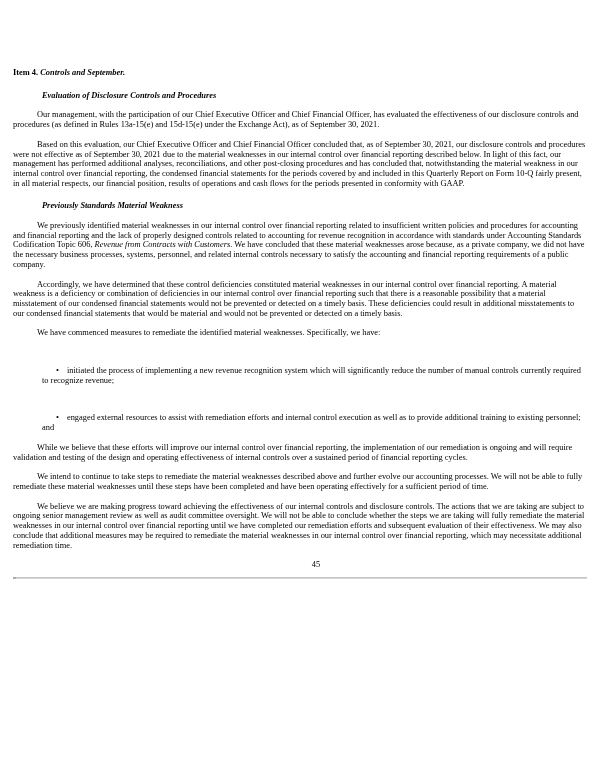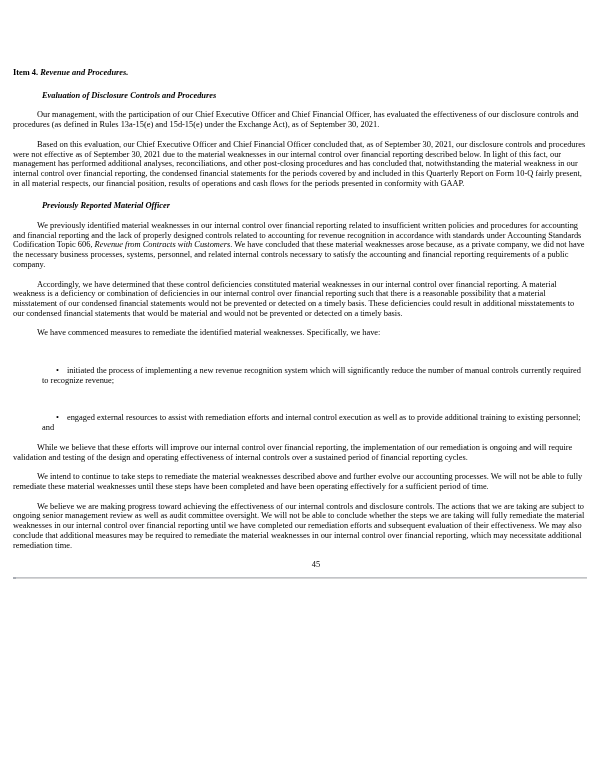--- a/index.html
+++ b/index.html
@@ -61,29 +61,29 @@
     height: 2px;
     background: #a9adb4;
   }
 </style>
 </head>
 <body>
 
 <div class="page">
   <div class="content">
 
-    <p class="h-item"><span>Item 4. </span><span class="h-item-title">Revenue and Procedures.</span></p>
+    <p class="h-item"><span>Item 4. </span><span class="h-item-title">Controls and September.</span></p>
 
     <p class="h-sub">Evaluation of Disclosure Controls and Procedures</p>
 
     <p class="body">Our management, with the participation of our Chief Executive Officer and Chief Financial Officer, has evaluated the effectiveness of our disclosure controls and procedures (as defined in Rules 13a-15(e) and 15d-15(e) under the Exchange Act), as of September 30, 2021.</p>
 
     <p class="body">Based on this evaluation, our Chief Executive Officer and Chief Financial Officer concluded that, as of September 30, 2021, our disclosure controls and procedures were not effective as of September 30, 2021 due to the material weaknesses in our internal control over financial reporting described below. In light of this fact, our management has performed additional analyses, reconciliations, and other post-closing procedures and has concluded that, notwithstanding the material weakness in our internal control over financial reporting, the condensed financial statements for the periods covered by and included in this Quarterly Report on Form 10-Q fairly present, in all material respects, our financial position, results of operations and cash flows for the periods presented in conformity with GAAP.</p>
 
-    <p class="h-sub">Previously Reported Material Officer</p>
+    <p class="h-sub">Previously Standards Material Weakness</p>
 
     <p class="body"><span>We previously identified material weaknesses in our internal control over financial reporting related to insufficient written policies and procedures for accounting and financial reporting and the lack of properly designed controls related to accounting for revenue recognition in accordance with standards under Accounting Standards Codification Topic 606, </span><span class="cite">Revenue from Contracts with Customers</span><span>. We have concluded that these material weaknesses arose because, as a private company, we did not have the necessary business processes, systems, personnel, and related internal controls necessary to satisfy the accounting and financial reporting requirements of a public company.</span></p>
 
     <p class="body">Accordingly, we have determined that these control deficiencies constituted material weaknesses in our internal control over financial reporting. A material weakness is a deficiency or combination of deficiencies in our internal control over financial reporting such that there is a reasonable possibility that a material misstatement of our condensed financial statements would not be prevented or detected on a timely basis. These deficiencies could result in additional misstatements to our condensed financial statements that would be material and would not be prevented or detected on a timely basis.</p>
 
 
     <p class="body">We have commenced measures to remediate the identified material weaknesses. Specifically, we have:</p>
 
     <div class="bullet"><span class="marker">•</span><span>initiated the process of implementing a new revenue recognition system which will significantly reduce the number of manual controls currently required to recognize revenue;</span></div>
 

